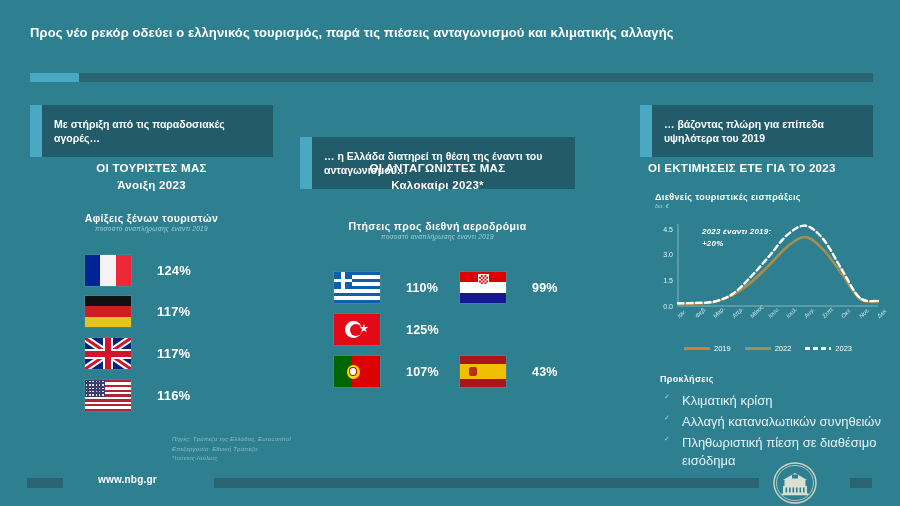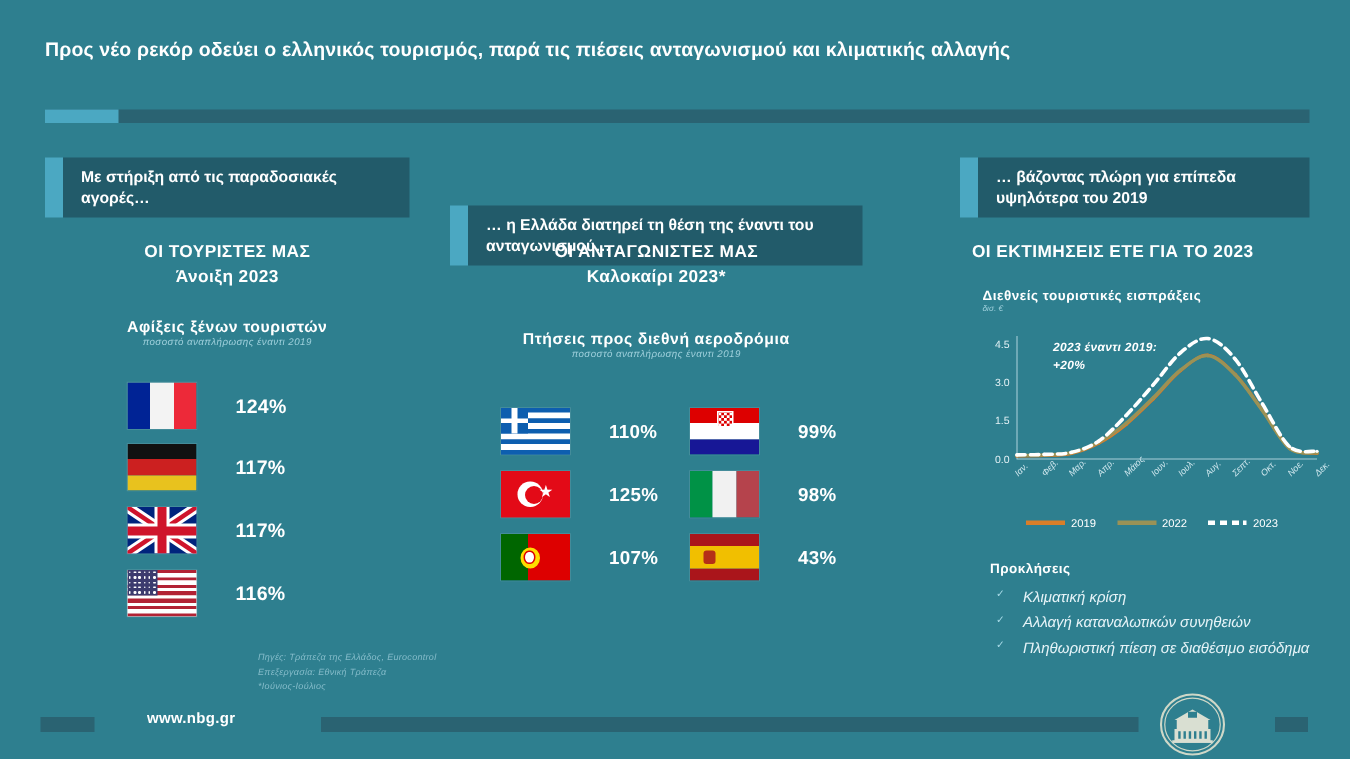--- a/index.html
+++ b/index.html
@@ -39,21 +39,21 @@
   .title-rule-accent {
     position: absolute;
     left: 30px; top: 73px;
     width: 49px; height: 9px;
     background: #4ba8c2;
   }
 
   
   .chip {
     position: absolute;
-    height: 40px;
+    height: 52px;
     display: flex;
     align-items: stretch;
   }
   .chip-accent {
     width: 12px;
     background: #4ba8c2;
     flex: 0 0 12px;
   }
   .chip-body {
     flex: 1;
@@ -298,21 +298,21 @@
   .chal-list {
     position:absolute;
     left: 664px; top: 392px;
     width: 225px;
   }
   .chal-item { display:flex; align-items:flex-start; gap:0; margin-bottom:3.5px; }
   .chal-check {
     color:#a8dbe8; font-size:7px; width:18px; flex:0 0 18px; line-height:1.35;
   }
   .chal-text {
-    color:#e7f4f8; font-size:10px; font-style:italic; line-height:1.35;
+    color:#e7f4f8; font-size:13px; line-height:1.35;
   }
 
   
   .footer-rule-left {
     position:absolute; left:27px; top:478px; width:36px; height:10px; background:#2a6372;
   }
   .footer-url {
     position:absolute; left:98px; top:474px;
     color:#ffffff; font-size:10px; font-weight:bold; letter-spacing:.2px;
   }
@@ -507,30 +507,20 @@
       <div class="h3">
           <i style="background:#d00"></i>
           <i style="background:#fff"></i>
           <i style="background:#171796"></i>
         </div>
       <div class="hr-check"></div>
     </div>
     <span class="pct sm">99%</span>
   </div>
 
-  <div class="flag-row" style="left:460px; top:314px;">
-    <div class="flag">
-      <div class="v3">
-          <i style="background:#009246"></i>
-          <i style="background:#f1f1f1"></i>
-          <i style="background:#b5434c"></i>
-        </div>
-    </div>
-    <span class="pct sm">98%</span>
-  </div>
 
   <div class="flag-row" style="left:460px; top:356px;">
     <div class="flag es">
       <div class="es-r"></div>
       <div class="es-y">
           <div class="es-crest"></div>
         </div>
       <div class="es-r"></div>
     </div>
     <span class="pct sm">43%</span>

